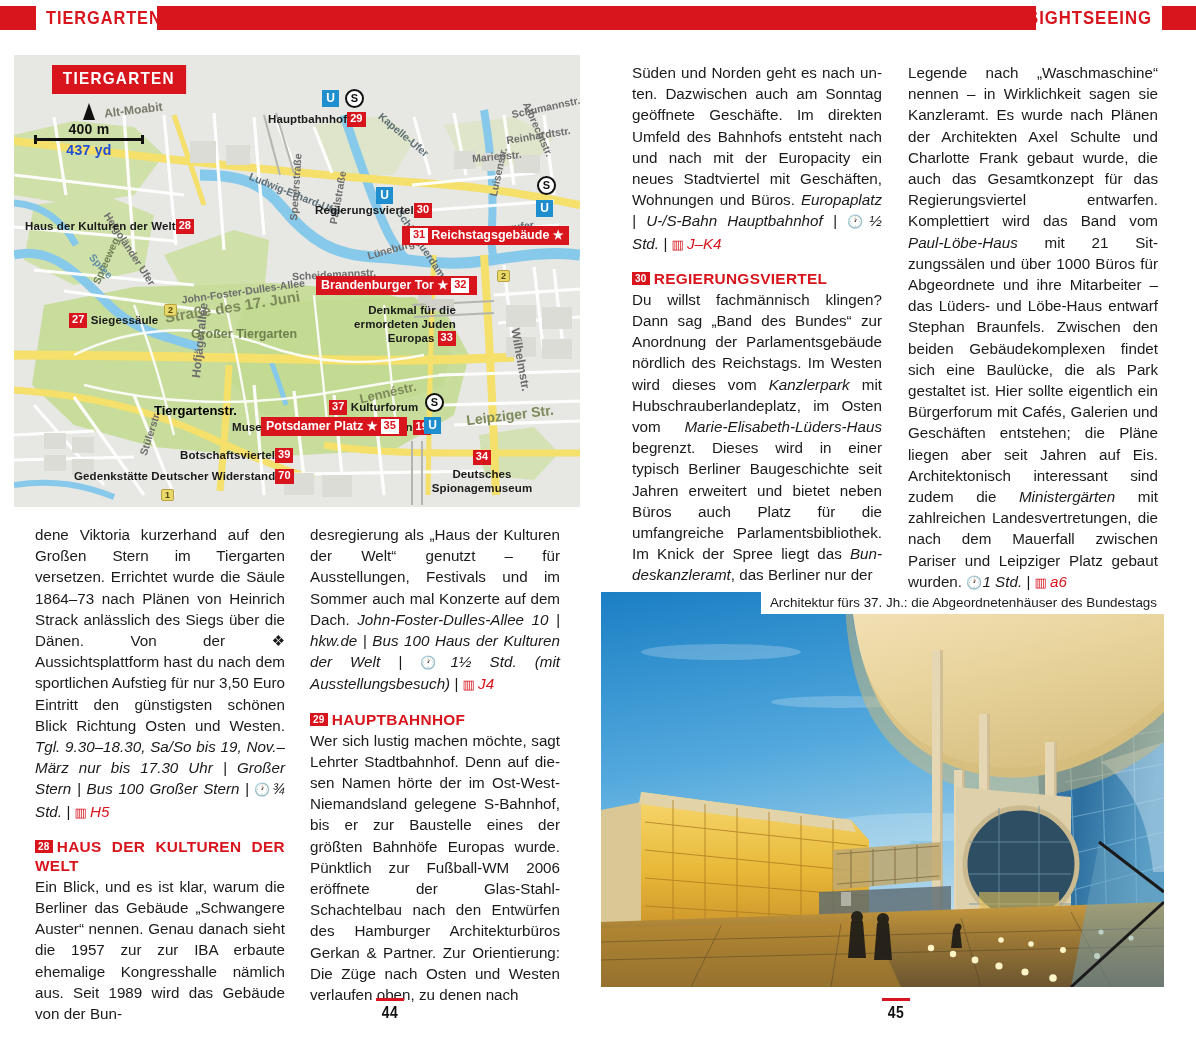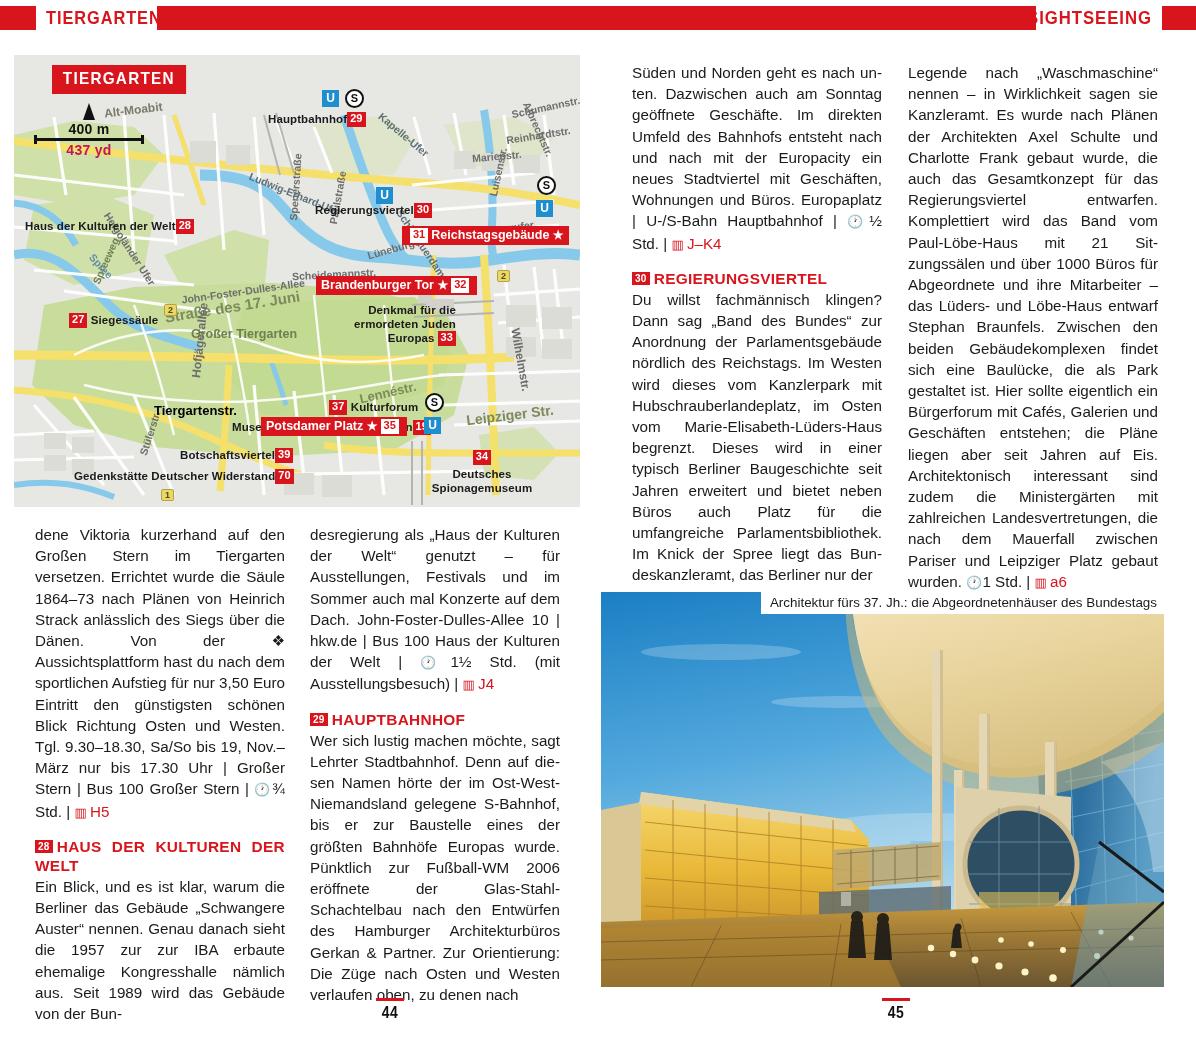--- a/index.html
+++ b/index.html
@@ -39,21 +39,21 @@
   .scalebar{position:absolute;left:20px;top:48px;z-index:6;width:110px;text-align:center;}
   .scalebar .arrow{
     width:0;height:0;margin:0 auto;border-left:6px solid transparent;
     border-right:6px solid transparent;border-bottom:17px solid #111;
   }
   .scalebar .m{font-size:14px;font-weight:bold;color:#111;margin-top:1px;letter-spacing:.3px;}
   .scalebar .line{height:3px;background:#111;margin:1px 0 1px 0;position:relative;}
   .scalebar .line:before,.scalebar .line:after{
     content:"";position:absolute;top:-3px;width:3px;height:9px;background:#111;}
   .scalebar .line:before{left:0;} .scalebar .line:after{right:0;}
-  .scalebar .yd{font-size:14px;font-weight:bold;color:#be185d;letter-spacing:.3px;}
+  .scalebar .yd{font-size:14px;font-weight:bold;color:#1d4ed8;letter-spacing:.3px;}
 
   
   .mlab{position:absolute;z-index:5;white-space:nowrap;font-weight:bold;color:#1a1a1a;
         font-size:11.5px;letter-spacing:.1px;padding-left:8px;}
   .num{display:inline-block;background:#d8141c;color:#fff;font-size:11px;font-weight:bold;
        padding:1px 3px 2px 3px;line-height:1.05;vertical-align:1px;}
   .redlab{background:#d8141c;color:#fff;padding:2px 5px 3px 5px;font-weight:bold;font-size:12.5px;}
   .redlab .num{background:#fff;color:#d8141c;margin:0 3px;}
   .star{color:#fff;font-size:12px;}
   .ubahn,.sbahn{display:inline-block;width:17px;height:17px;line-height:17px;text-align:center;
@@ -63,21 +63,21 @@
        width:15px;height:15px;line-height:15px;font-size:11px;}
   .street{position:absolute;z-index:4;color:#6d6d6d;font-size:10.5px;white-space:nowrap;font-weight:600;}
   .green-name{position:absolute;z-index:4;color:#5a6b3a;font-size:12.5px;font-weight:600;white-space:nowrap;}
   .rdbadge{position:absolute;z-index:5;background:#e8d86a;border:1px solid #b9a13e;
      font-size:9px;font-weight:bold;color:#5a4a12;padding:0 3px;border-radius:2px;}
 
   
   .col{position:absolute;font-size:15.2px;line-height:21.2px;color:#1a1a1a;text-align:justify;
        hyphens:auto;}
   .col p{margin:0;}
-  .col .it{}
+  .col .it{font-style:italic;}
   .heading{color:#d8141c;font-weight:bold;font-size:15.4px;letter-spacing:.3px;
            margin:14px 0 1px 0;line-height:19px;}
   .heading .numbox{display:inline-block;background:#d8141c;color:#fff;font-size:10px;
            padding:1px 3px;margin-right:4px;vertical-align:2px;line-height:1.1;font-weight:bold;}
   .clock,.bookic{color:#d8141c;font-style:normal;}
   .clock{font-size:13px;}
   .bookic{font-size:13px;letter-spacing:-1px;}
 
   #c1{left:35px;  top:524px; width:250px;}
   #c2{left:310px; top:524px; width:250px;}

